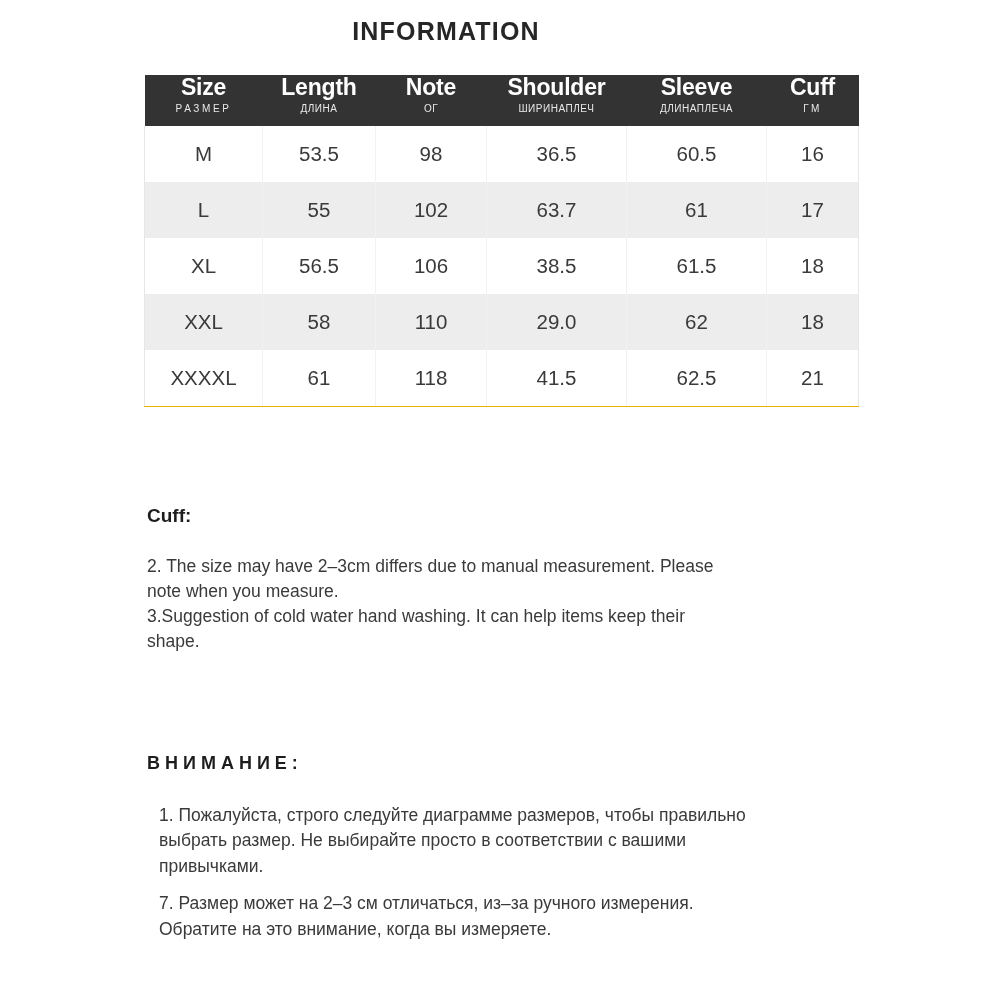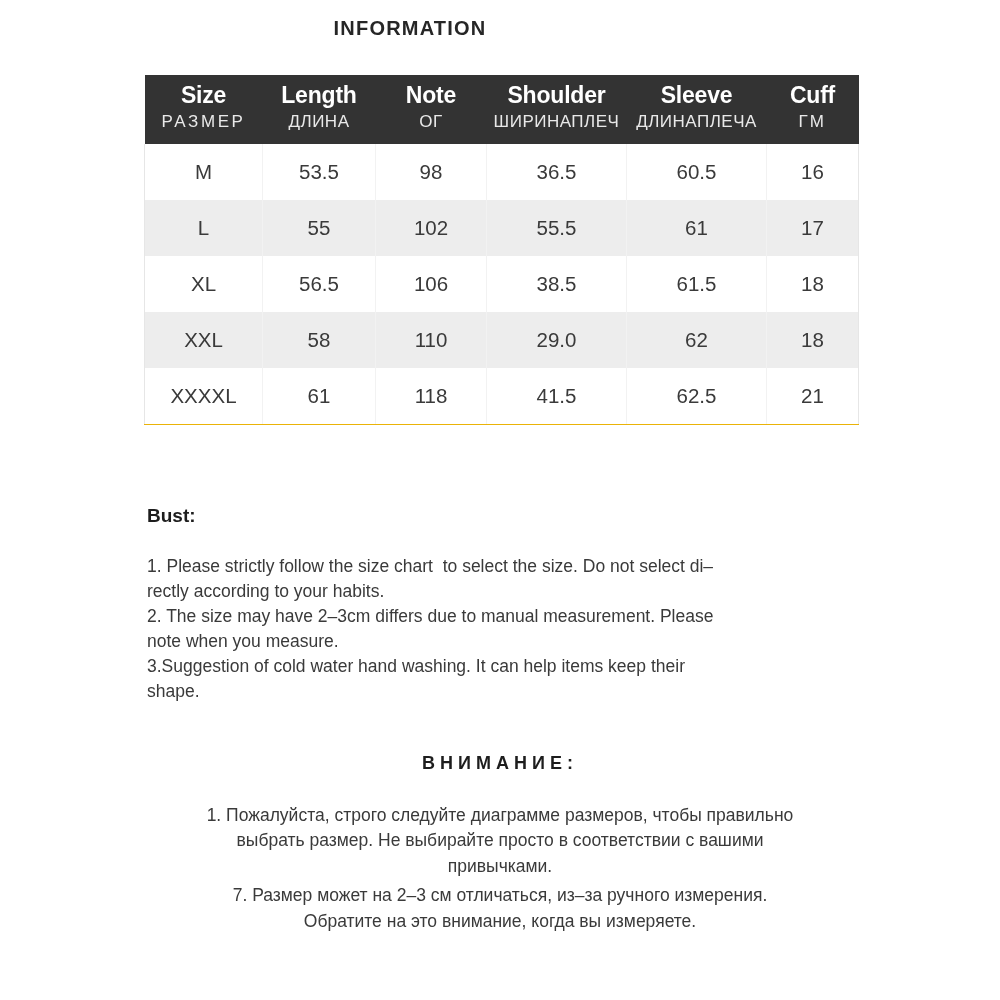--- a/index.html
+++ b/index.html
@@ -21,56 +21,57 @@
     box-sizing: border-box;
   }
 
   
   .title {
     position: absolute;
     top: 17px;
     left: 0;
     width: 820px;
     text-align: center;
-    font-size: 20px;
+    font-size: 25px;
     font-weight: bold;
     letter-spacing: 1.2px;
     color: #262626;
+    padding-left: 36px;
   }
 
   
   .size-table {
     position: absolute;
     left: 144px;
     top: 75px;
     width: 714px;
     border-collapse: collapse;
     table-layout: fixed;
   }
   .size-table thead tr {
     background: #333333;
   }
   .size-table thead th {
-    padding: 8px 0 10px 0;
+    padding: 0 0 10px 0;
     text-align: center;
     vertical-align: middle;
     border: none;
   }
   .hd-en {
     display: block;
     color: #ffffff;
     font-size: 23px;
     font-weight: bold;
     line-height: 1.12;
     letter-spacing: -0.2px;
   }
   .hd-ru {
     display: block;
     color: #e9e9e9;
-    font-size: 17px;
+    font-size: 10px;
     font-weight: normal;
     line-height: 1.5;
     letter-spacing: 0.5px;
     white-space: nowrap;
   }
   .hd-ru.spaced {
     letter-spacing: 2.6px;
   }
 
   .size-table tbody td {
@@ -117,35 +118,34 @@
     color: #3a3a3a;
     margin: 0;
     white-space: pre-wrap;
   }
 
   .notes-ru {
     position: absolute;
     left: 147px;
     top: 753px;
     width: 706px;
-    text-align: center;
   }
   .attn-heading {
     font-size: 18px;
     font-weight: bold;
     color: #1d1d1d;
     letter-spacing: 5px;
     margin: 0 0 28px 0;
     line-height: 1.2;
   }
   .ru-line {
     font-size: 17.5px;
     line-height: 25.5px;
     color: #3a3a3a;
-    margin: 4px;
+    margin: 12px;
     white-space: pre-wrap;
   }
 </style>
 </head>
 <body>
 
 <div class="page">
 
   <div class="title">INFORMATION</div>
 
@@ -192,21 +192,21 @@
         <td>53.5</td>
         <td>98</td>
         <td>36.5</td>
         <td>60.5</td>
         <td>16</td>
       </tr>
       <tr class="even">
         <td>L</td>
         <td>55</td>
         <td>102</td>
-        <td>55.5</td>
+        <td>63.7</td>
         <td>61</td>
         <td>17</td>
       </tr>
       <tr class="odd">
         <td>XL</td>
         <td>56.5</td>
         <td>106</td>
         <td>38.5</td>
         <td>61.5</td>
         <td>18</td>
@@ -224,23 +224,21 @@
         <td>61</td>
         <td>118</td>
         <td>41.5</td>
         <td>62.5</td>
         <td>21</td>
       </tr>
     </tbody>
   </table>
 
   <div class="notes-en">
-    <p class="note-heading">Bust:</p>
-    <p class="note-line">1. Please strictly follow the size chart  to select the size. Do not select di–
-rectly according to your habits.</p>
+    <p class="note-heading">Cuff:</p>
     <p class="note-line">2. The size may have 2–3cm differs due to manual measurement. Please
 note when you measure.</p>
     <p class="note-line">3.Suggestion of cold water hand washing. It can help items keep their
 shape.</p>
   </div>
 
   <div class="notes-ru">
     <p class="attn-heading">ВНИМАНИЕ:</p>
     <p class="ru-line">1. Пожалуйста, строго следуйте диаграмме размеров, чтобы правильно
 выбрать размер. Не выбирайте просто в соответствии с вашими

